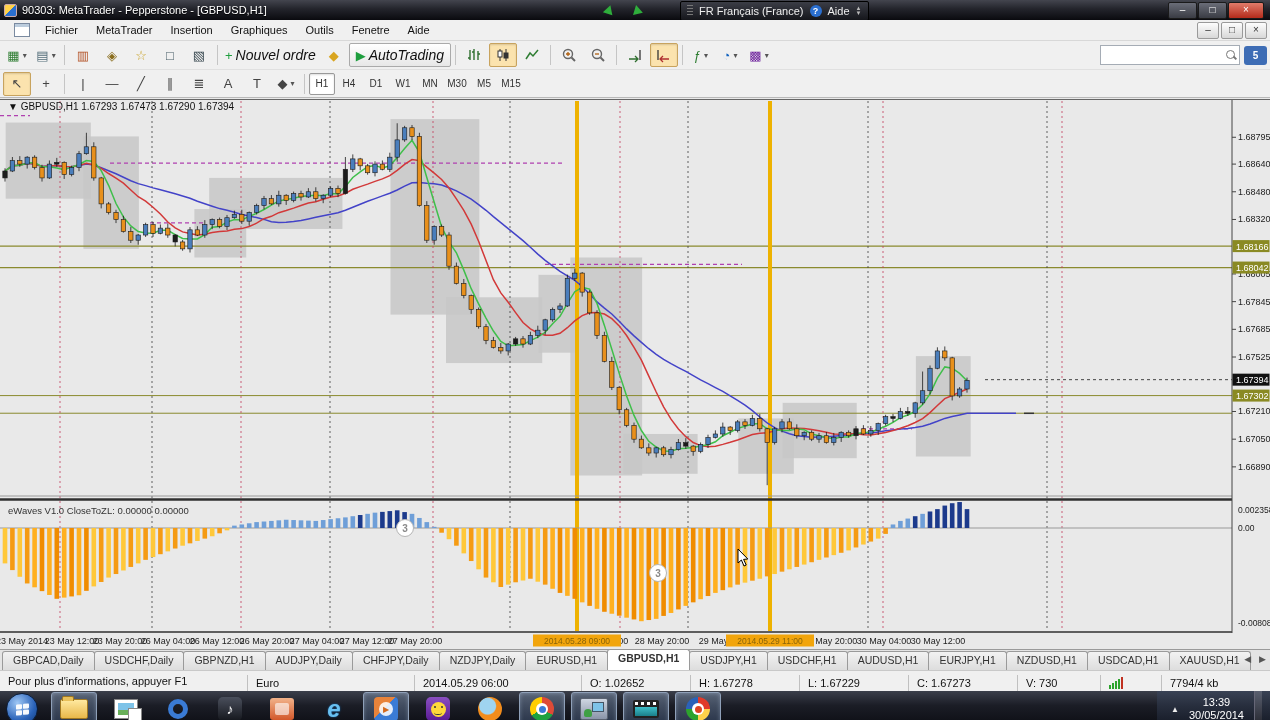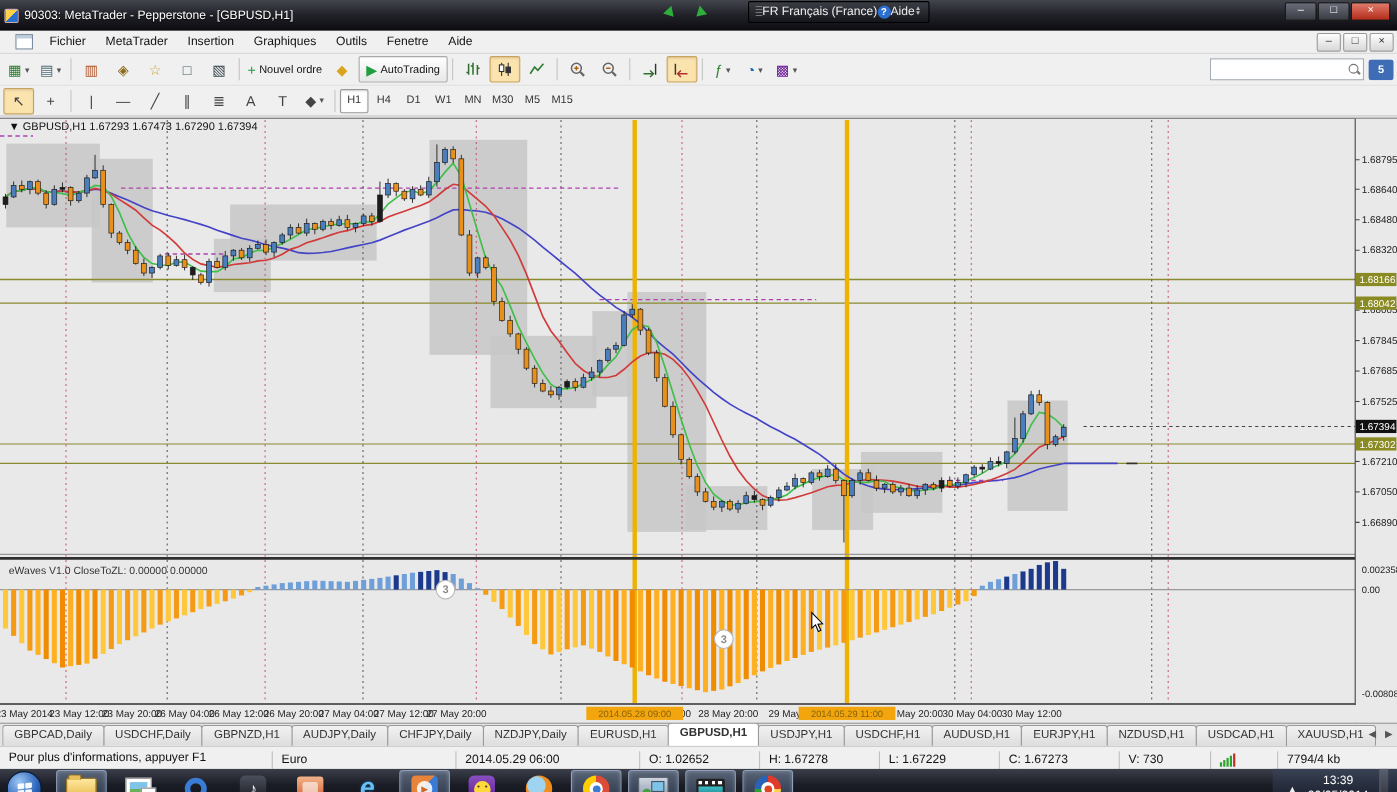--- a/index.html
+++ b/index.html
@@ -1,29 +1,29 @@
 <!DOCTYPE html>
 <html><head>
 <meta charset="utf-8">
 <style>
   html,body{margin:0;padding:0;width:1270px;height:720px;overflow:hidden;
     font-family:"Liberation Sans",sans-serif;background:#000;}
   .win{position:relative;width:1270px;height:720px;background:#f0f0f0;}
 
   
-  .titlebar{position:relative;height:28px;background:linear-gradient(#43454e,#23242b 45%,#0a0a0f);
+  .titlebar{position:relative;height:20px;background:linear-gradient(#43454e,#23242b 45%,#0a0a0f);
     color:#fff;font-size:11px;display:flex;align-items:center;padding:0 4px;}
   .app-ico{width:13px;height:13px;border-radius:2px;margin-right:5px;
     background:linear-gradient(135deg,#ffd24a 0 50%,#2a6fd0 50% 100%);border:1px solid #caa;box-sizing:border-box;}
   .title-text{white-space:nowrap;text-shadow:0 1px 1px #000;}
   .sprout{position:absolute;top:5px;width:0;height:0;border-left:5px solid transparent;
     border-right:5px solid transparent;border-bottom:9px solid #2fae3c;transform:rotate(18deg);}
   .langbar{position:absolute;left:680px;top:1px;height:18px;display:flex;align-items:center;
     background:linear-gradient(#3b3d46,#15161b);border:1px solid #000;border-radius:2px;
-    padding:0 6px;font-size:11px;color:#eee;}
+    padding:0 6px;gap:6px;font-size:11px;color:#eee;}
   .grip{width:6px;height:12px;background:repeating-linear-gradient(#777 0 1px,transparent 1px 3px);}
   .help-ico{display:inline-block;width:12px;height:12px;border-radius:50%;background:#2a6fd0;
     color:#fff;font-size:9px;line-height:12px;text-align:center;font-weight:bold;}
   .spinner{display:flex;flex-direction:column;font-size:6px;line-height:5px;color:#bbb;}
   .winbtns{position:absolute;right:6px;top:2px;display:flex;gap:1px;}
   .wbtn{width:27px;height:15px;border:1px solid #1a1a1a;border-radius:2px;color:#fff;
     font-size:10px;line-height:13px;text-align:center;background:linear-gradient(#6a6d78,#3a3c44);}
   .wbtn.close{background:linear-gradient(#e07b6a,#b42b1b);width:34px;}
 
   
@@ -37,21 +37,21 @@
     font-size:10px;line-height:13px;text-align:center;color:#333;}
 
   
   .toolbar{background:#f0f0f0;display:flex;align-items:center;padding:1px 3px;gap:1px;}
   .t1{height:26px;border-bottom:1px solid #e0e0e0;}
   .t2{height:25px;border-bottom:1px solid #b9b9b9;}
   .tbtn{min-width:22px;height:22px;display:flex;align-items:center;justify-content:center;
     border:1px solid transparent;border-radius:2px;font-size:13px;color:#444;gap:3px;padding:0 2px;}
   .tbtn.pressed{background:#fbe3ae;border-color:#c8a35e;box-shadow:inset 0 1px 2px #0002;}
   .tbtn.framed{border-color:#aaa;background:linear-gradient(#fff,#e7e7e7);padding:0 6px;}
-  .tbtn .lbl{font-size:10px;color:#111;}
+  .tbtn .lbl{font-size:14px;color:#111;font-style:italic;}
   .tsep{width:1px;height:20px;background:#c5c5c5;margin:0 3px;}
   .tspacer{flex:1;}
   .tf{min-width:24px;height:20px;font-size:10px;color:#333;display:flex;align-items:center;
     justify-content:center;border:1px solid transparent;border-radius:2px;}
   .tf.pressed{background:#fff;border-color:#999;box-shadow:inset 0 1px 2px #0002;}
   .searchbox{display:flex;align-items:center;border:1px solid #a5acb5;background:#fff;height:18px;
     width:138px;margin-right:3px;}
   .searchbox input{border:0;outline:0;flex:1;height:14px;font-size:11px;padding:0 4px;min-width:0;}
   .mag{position:relative;width:12px;height:12px;margin-right:2px;}
   .mag::before{content:"";position:absolute;left:1px;top:1px;width:7px;height:7px;border:1.5px solid #777;border-radius:50%;}

